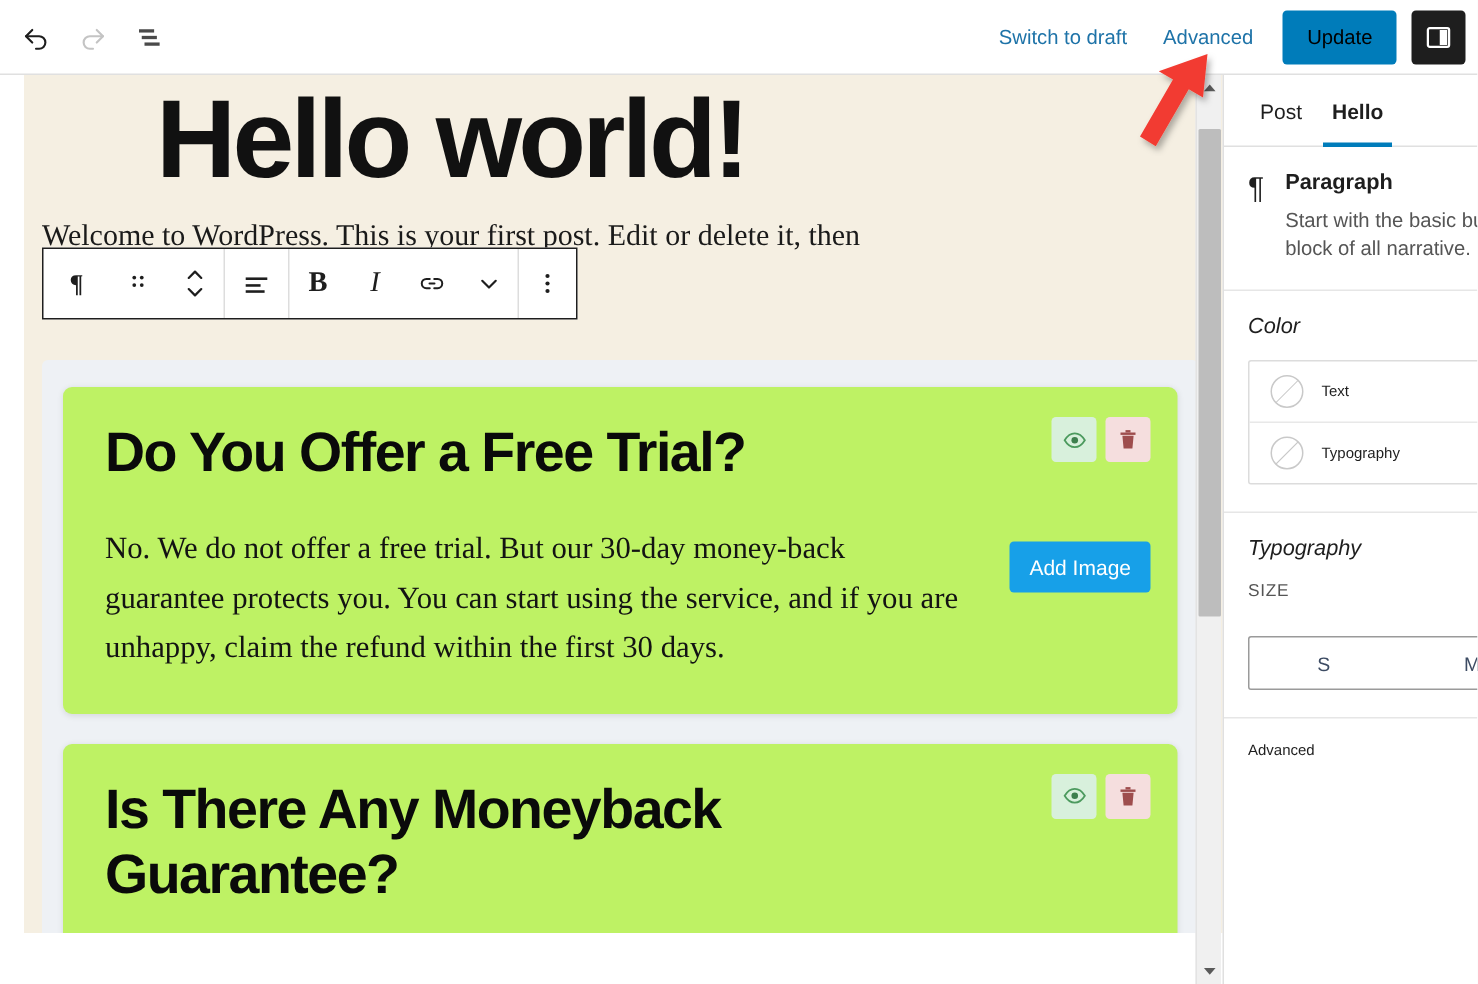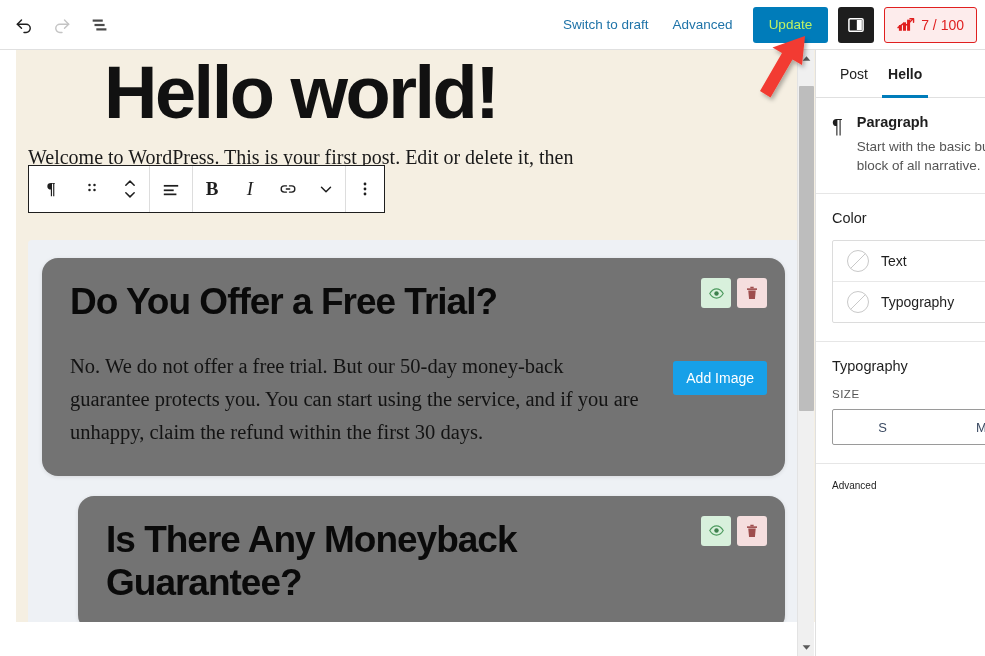--- a/index.html
+++ b/index.html
@@ -61,21 +61,21 @@
     border: none;
     color: #1e73a8;
     font-size: 13.5px;
     font-family: "Liberation Sans", sans-serif;
     cursor: pointer;
     padding: 6px 12px;
     white-space: nowrap;
   }
   .update-btn {
     background: #007cba;
-    color: #bef264;
+    color: #000000;
     border: none;
     border-radius: 3px;
     font-size: 13.5px;
     font-family: "Liberation Sans", sans-serif;
     font-weight: 400;
     padding: 0 16px;
     height: 36px;
     margin-left: 8px;
     cursor: pointer;
   }
@@ -175,27 +175,27 @@
 
   
   .faq-section {
     margin: 36px 12px 0 12px;
     background: #eef1f5;
     border-radius: 4px;
     padding: 18px 14px 30px 14px;
   }
   .faq-card {
     position: relative;
-    background: #737373;
-    border-radius: 16px;
+    background: #bef264;
+    border-radius: 6px;
     box-shadow: 0 1px 4px rgba(0,0,0,0.10);
     padding: 22px 24px 26px 28px;
     margin-bottom: 20px;
   }
-  .faq-card:last-child { margin-bottom: 0; margin-left: 36px; }
+  .faq-card:last-child { margin-bottom: 0; }
   .faq-q {
     font-family: "Liberation Sans", sans-serif;
     font-weight: bold;
     font-size: 37px;
     line-height: 1.18;
     letter-spacing: -1px;
     color: #0a0a0a;
     padding-right: 110px;
   }
   .faq-a {
@@ -331,20 +331,21 @@
     width: 190px;
   }
   .sb-section {
     padding: 16px 14px 18px 16px;
     border-bottom: 1px solid #e6e6e6;
   }
   .sb-section-title {
     font-size: 14.5px;
     color: #1e1e1e;
     margin-bottom: 14px;
+    font-style: italic;
   }
   .color-box {
     border: 1px solid #dcdcdc;
     border-radius: 2px;
     width: 200px;
   }
   .color-row {
     display: flex;
     align-items: center;
     gap: 12px;
@@ -355,26 +356,26 @@
   .swatch {
     width: 22px; height: 22px;
     border-radius: 50%;
     border: 1px solid #c9c9c9;
     background:
       linear-gradient(to bottom right,
         transparent calc(50% - 0.7px), #c9c9c9 50%,
         transparent calc(50% + 0.7px));
     flex: none;
   }
-  .color-label { font-size: 14px; color: #1e1e1e; }
+  .color-label { font-size: 10px; color: #1e1e1e; }
   .size-label {
     font-size: 11.5px;
     letter-spacing: 0.5px;
     color: #555;
-    margin-bottom: 9px;
+    margin-bottom: 24px;
   }
   .size-group {
     display: flex;
     border: 1px solid #9a9a9a;
     border-radius: 2px;
     width: 200px;
     height: 36px;
   }
   .size-btn {
     flex: 1;
@@ -436,30 +437,20 @@
     <div class="topbar-right">
       <button class="link-btn">Switch to draft</button>
       <button class="link-btn">Advanced</button>
       <button class="update-btn">Update</button>
       <button class="settings-toggle">
         <svg width="20" height="20" viewBox="0 0 24 24">
           <rect x="3.5" y="4.5" width="17" height="15" rx="1.5" fill="none" stroke="#ffffff" stroke-width="1.8"></rect>
           <rect x="13" y="6" width="6" height="12" fill="#ffffff"></rect>
         </svg>
       </button>
-      <div class="seo-badge">
-        <svg width="18" height="16" viewBox="0 0 20 18">
-          <rect x="2" y="9" width="3.4" height="6.5" fill="#e02020"></rect>
-          <rect x="6.6" y="6" width="3.4" height="9.5" fill="#e02020"></rect>
-          <rect x="11.2" y="3" width="3.4" height="12.5" fill="#e02020"></rect>
-          <path d="M1 12 L7 7.5 L11 9 L18 2" stroke="#e02020" stroke-width="1.6" fill="none" stroke-linecap="round"></path>
-          <path d="M14.5 2 H18.5 V6" stroke="#e02020" stroke-width="1.6" fill="none" stroke-linecap="round" stroke-linejoin="round"></path>
-        </svg>
-        <span>7 / 100</span>
-      </div>
     </div>
   </div>
 
   <div class="canvas">
     <div class="canvas-inner">
 
       <h1 class="post-title">Hello world!</h1>
 
       <p class="post-para">Welcome to WordPress. This is your first post. Edit or delete it, then start writing!</p>
 
@@ -476,21 +467,21 @@
             <button class="act-btn act-trash">
               <svg width="16" height="16" viewBox="0 0 24 24">
                 <rect x="4.5" y="5" width="15" height="2.4" fill="#9e4d4d"></rect>
                 <rect x="9.5" y="2.6" width="5" height="2.4" fill="#9e4d4d"></rect>
                 <path d="M6.4 8.2 H17.6 L16.4 21 H7.6 Z" fill="#9e4d4d"></path>
               </svg>
             </button>
           </div>
 
           <div class="faq-q">Do You Offer a Free Trial?</div>
-          <div class="faq-a">No. We do not offer a free trial. But our 50-day money-back guarantee protects you. You can start using the service, and if you are unhappy, claim the refund within the first 30 days.</div>
+          <div class="faq-a">No. We do not offer a free trial. But our 30-day money-back guarantee protects you. You can start using the service, and if you are unhappy, claim the refund within the first 30 days.</div>
 
           <button class="add-image-btn">Add Image</button>
         </div>
 
         <div class="faq-card">
           <div class="faq-actions">
             <button class="act-btn act-eye">
               <svg width="17" height="17" viewBox="0 0 24 24">
                 <path d="M2.5 12 C5.5 7 8.8 5.5 12 5.5 C15.2 5.5 18.5 7 21.5 12 C18.5 17 15.2 18.5 12 18.5 C8.8 18.5 5.5 17 2.5 12 Z" fill="none" stroke="#4c9a5e" stroke-width="1.7"></path>
                 <circle cx="12" cy="12" r="3.1" fill="#3d7f4d"></circle>

